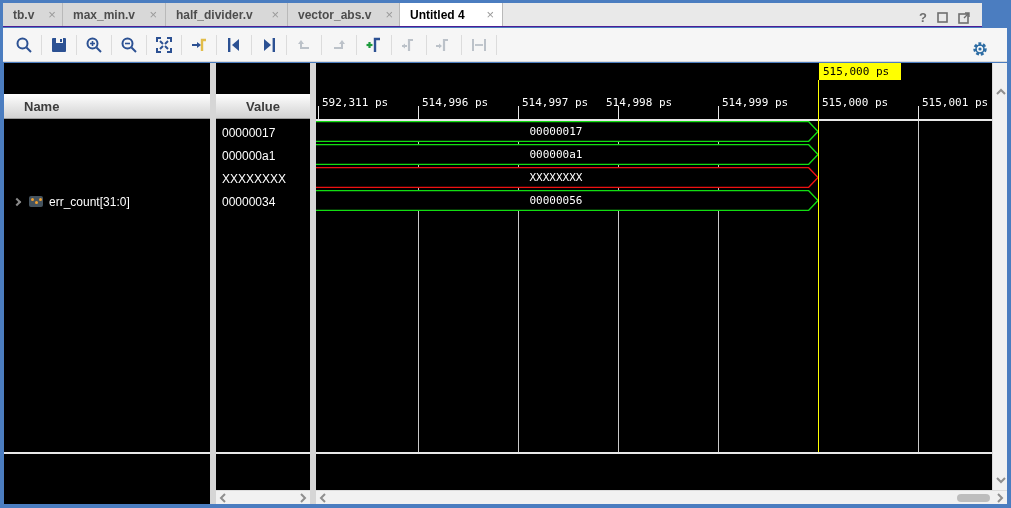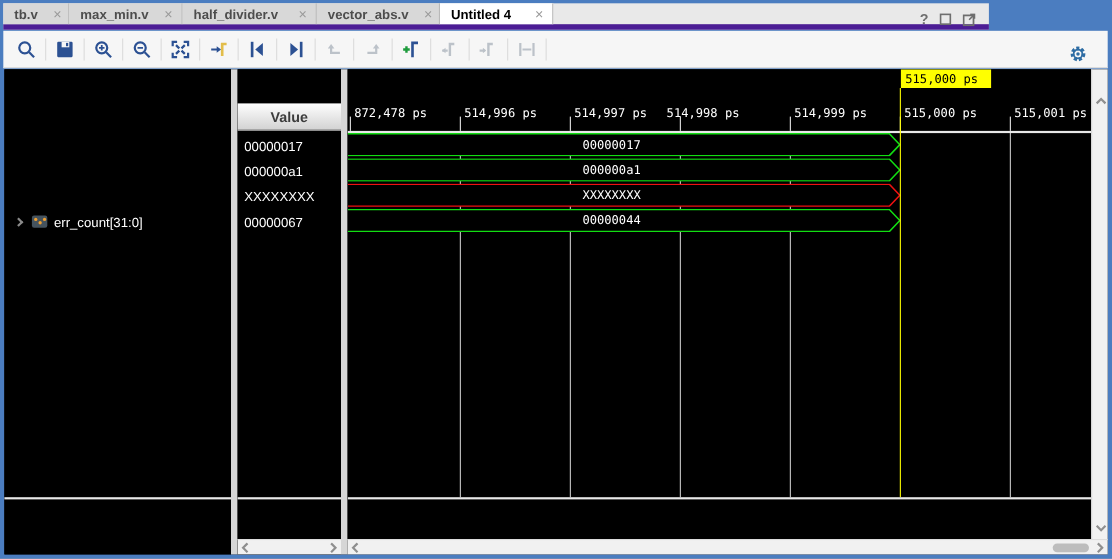--- a/index.html
+++ b/index.html
@@ -3,22 +3,22 @@
 <meta charset="utf-8">
 <style>
   * { margin:0; padding:0; box-sizing:border-box; }
   html,body { background:#9aa7b5; }
   #win {
     position:relative; width:1011px; height:508px;
     background:#4b7dc0; overflow:hidden;
     font-family:"Liberation Sans", sans-serif;
   }
   
-  #tabbar { position:absolute; left:3px; top:3px; width:896px; height:24px;
-    background:#e9e9e9; border-bottom:5px solid #4c1d95; display:flex; }
+  #tabbar { position:absolute; left:3px; top:3px; width:979px; height:24px;
+    background:#e9e9e9; border-bottom:1px solid #4c1d95; display:flex; }
   .tab { height:100%; display:flex; align-items:center; justify-content:space-between;
     padding:0 8px 0 10px; background:#d8d8d8; border-right:1px solid #b9b9b9;
     font-size:12px; font-weight:bold; color:#4d4d4d; cursor:default; }
   .tab.active { background:#ffffff; color:#000; }
   .tab .x { color:#9a9a9a; font-weight:normal; font-size:13px; margin-left:14px; }
   
   #toolbar { position:absolute; left:3px; top:28px; width:1004px; height:34px;
     background:#f6f6f6; border-bottom:1px solid #d9d9d9; display:flex; align-items:center; padding-left:8px; }
   .tbtn { width:26px; height:26px; display:flex; align-items:center; justify-content:center; }
   .tsep { width:1px; height:20px; background:#dcdcdc; margin:0 4px; }
@@ -230,20 +230,23 @@
           <circle cx="9" cy="9" r="5" fill="none" stroke="#2e6da4" stroke-width="3.4" stroke-dasharray="2.6 1.7"></circle>
           <circle cx="9" cy="9" r="4" fill="none" stroke="#2e6da4" stroke-width="1.6"></circle>
           <circle cx="9" cy="9" r="1.6" fill="#2e6da4"></circle>
         </svg>
     </div>
   </div>
 
   <div id="main">
 
     <div id="namepanel">
+      <div id="namehead" class="colhead">
+        <span>Name</span>
+      </div>
       <div class="sigrow" style="top:127px">
         <span class="chev"></span>
         <span class="busicon">
             <i></i>
             <i></i>
             <i></i>
           </span>
         <span class="signame">err_count[31:0]</span>
       </div>
       <div class="hline" style="width:206px"></div>
@@ -251,42 +254,42 @@
 
     <div id="div1" class="panel-divider"></div>
 
     <div id="valuepanel">
       <div id="valuehead" class="colhead" style="left:0">
         <span>Value</span>
       </div>
       <div class="valrow" style="top:58px">00000017</div>
       <div class="valrow" style="top:81px">000000a1</div>
       <div class="valrow" style="top:104px">XXXXXXXX</div>
-      <div class="valrow" style="top:127px">00000067</div>
+      <div class="valrow" style="top:127px">00000034</div>
       <div class="hline" style="width:94px"></div>
     </div>
 
     <div id="div2" class="panel-divider"></div>
 
     <div id="wave">
 
       <div class="gridline" style="left:102px"></div>
       <div class="gridline" style="left:202px"></div>
       <div class="gridline" style="left:302px"></div>
       <div class="gridline" style="left:402px"></div>
       <div class="gridline" style="left:602px"></div>
 
       <div class="tick" style="left:2px"></div>
       <div class="tick" style="left:102px"></div>
       <div class="tick" style="left:202px"></div>
       <div class="tick" style="left:302px"></div>
       <div class="tick" style="left:402px"></div>
       <div class="tick" style="left:502px"></div>
       <div class="tick" style="left:602px"></div>
-      <div class="ticklabel" style="left:6px">872,478 ps</div>
+      <div class="ticklabel" style="left:6px">592,311 ps</div>
       <div class="ticklabel" style="left:106px">514,996 ps</div>
       <div class="ticklabel" style="left:206px">514,997 ps</div>
       <div class="ticklabel" style="left:290px">514,998 ps</div>
       <div class="ticklabel" style="left:406px">514,999 ps</div>
       <div class="ticklabel" style="left:506px">515,000 ps</div>
       <div class="ticklabel" style="left:606px">515,001 ps</div>
       <div id="axisline"></div>
 
       <div class="busbar" style="top:58px">
         <svg width="503" height="21">
@@ -303,21 +306,21 @@
       <div class="busbar" style="top:104px">
         <svg width="503" height="21">
             <path d="M0,0.5 H492.5 L502,10.5 L492.5,20.5 H0" fill="#000" stroke-width="1.4" stroke="#ee1111"></path>
           </svg>
         <span class="busval">XXXXXXXX</span>
       </div>
       <div class="busbar" style="top:127px">
         <svg width="503" height="21">
             <path d="M0,0.5 H492.5 L502,10.5 L492.5,20.5 H0" fill="#000" stroke-width="1.4" stroke="#12dd12"></path>
           </svg>
-        <span class="busval">00000044</span>
+        <span class="busval">00000056</span>
       </div>
 
       <div id="cursorline"></div>
       <div id="cursorlabel">515,000 ps</div>
       <div class="hline" id="wave-bottomline"></div>
     </div>
 
     <div id="vscroll">
       <svg class="sarrow up" width="10" height="8">
           <polyline points="1,6 5,2 9,6"></polyline>

